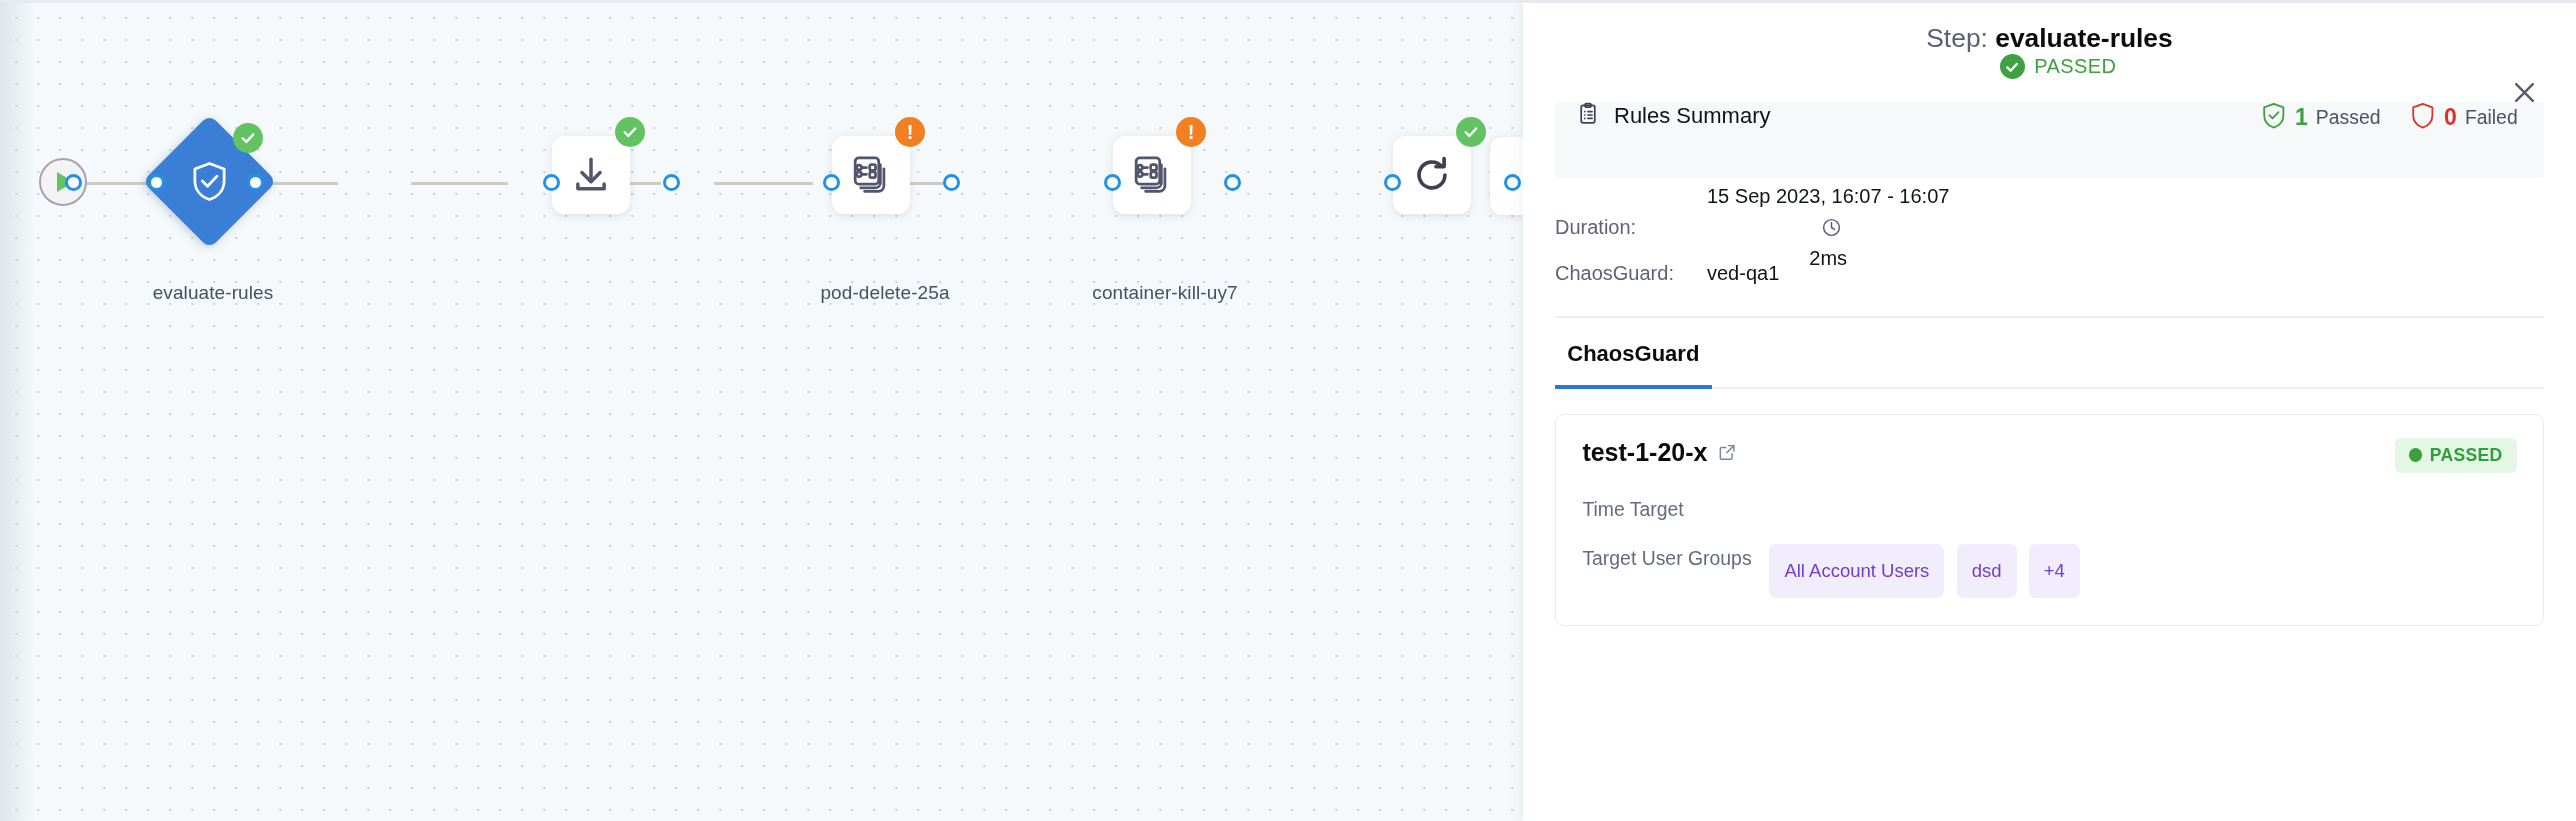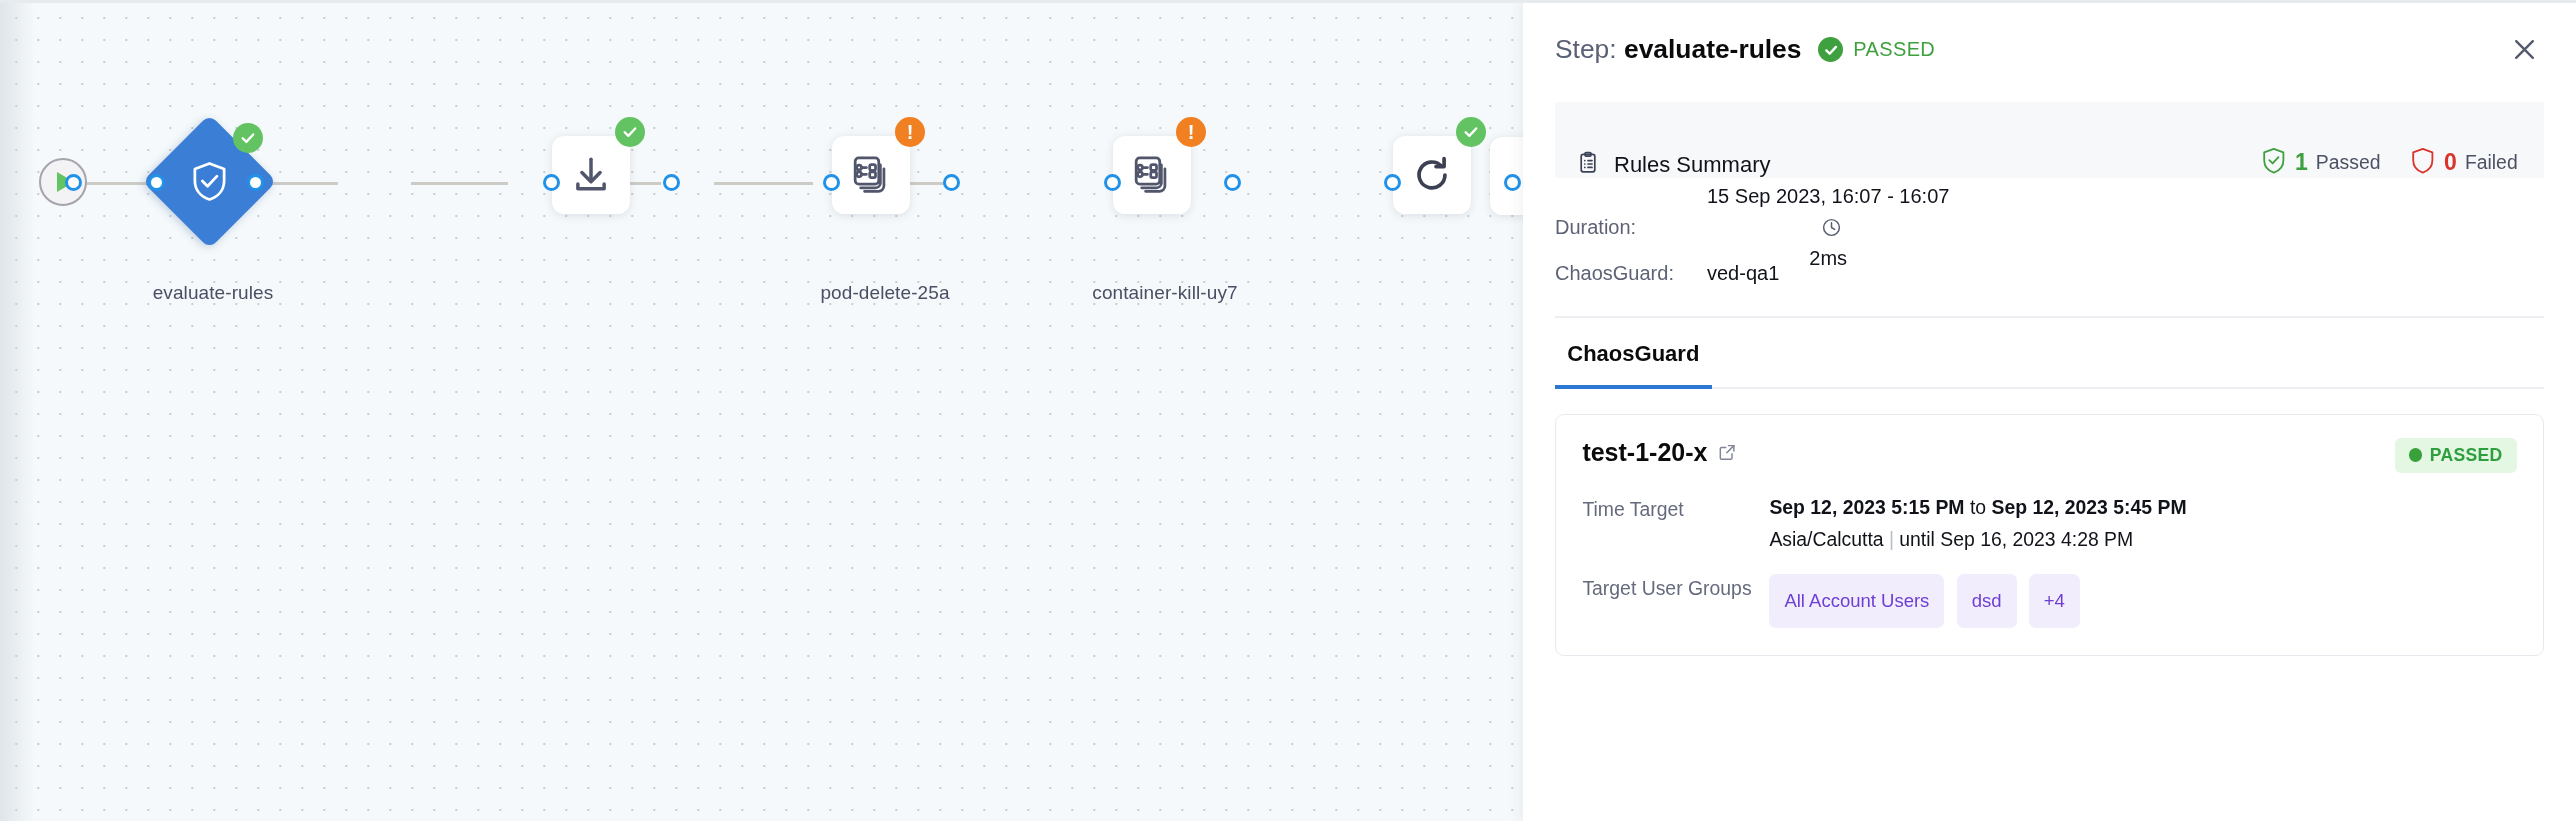--- a/index.html
+++ b/index.html
@@ -83,42 +83,42 @@
   }
 
   
   #panel {
     position: absolute; left: 1523px; top: 0; width: 1053px; height: 822px;
     background: #ffffff; z-index: 10;
     box-shadow: -3.5px 0 12.3px rgba(40,50,70,.07);
     overflow: hidden;
   }
   .p-header {
-    display: flex; align-items: center; padding: 23px 32px 0 32px; height: 76px;
+    display: flex; align-items: center; padding: 23px 32px 0 32px; height: 76px; flex-direction: column;
   }
   .p-title { font-size: 26.4px; color: #0b0b0d; }
   .p-title .lbl { color: #5a6075; font-weight: 400; }
   .p-title .val { color: #0b0b0d; font-weight: 700; }
   .hdr-status {
     display: flex; align-items: center; gap: 9.7px; margin-left: 17px;
   }
   .check-circle {
     width: 25px; height: 25px; border-radius: 50%; background: #3ea03e;
     display: flex; align-items: center; justify-content: center; color: #fff;
   }
   .hdr-status .txt { font-size: 20px; color: #3ea03e; letter-spacing: 0.4px; }
   .close-x {
     margin-left: auto; width: 39px; height: 39px; display: flex;
     align-items: center; justify-content: center; cursor: pointer;
     color: #545a6e;
   }
 
   .rules-bar {
     margin: 26.4px 32px 0 32px; height: 76px; background: #f7f8fa;
-    display: flex; align-items: flex-end; padding: 0 21px; border-radius: 2.6px;
+    display: flex; align-items: flex-start; padding: 0 21px; border-radius: 2.6px;
   }
   .rules-left { display: flex; align-items: center; gap: 14px; }
   .rules-left .t { font-size: 22px; color: #11131a; }
   .rules-right { margin-left: auto; display: flex; align-items: center; gap: 30px; padding-right: 5.3px; }
   .rules-metric { display: flex; align-items: center; gap: 8px; }
   .rules-metric .num { font-size: 23px; font-weight: 700; }
   .rules-metric .cap { font-size: 19.4px; color: #4c5264; }
   .rules-metric.pass .num { color: #3ea03e; }
   .rules-metric.fail .num { color: #d9342b; }
 
@@ -375,28 +375,20 @@
           </span>
         </div>
         <div class="badge-passed">
           <span class="badge-dot"></span>
           <span>PASSED</span>
         </div>
       </div>
 
       <div class="card-row">
         <div class="card-key">Time Target</div>
-        <div>
-          <div class="card-val">
-            <span class="b">Sep 12, 2023 5:15 PM</span><span> to </span><span class="b">Sep 12, 2023 5:45 PM</span>
-          </div>
-          <div class="card-sub">
-            <span>Asia/Calcutta</span><span class="sep">|</span><span>until Sep 16, 2023 4:28 PM</span>
-          </div>
-        </div>
       </div>
 
       <div class="card-row">
         <div class="card-key">Target User Groups</div>
         <div class="chips">
           <span class="chip">All Account Users</span>
           <span class="chip">dsd</span>
           <span class="chip">+4</span>
         </div>
       </div>

